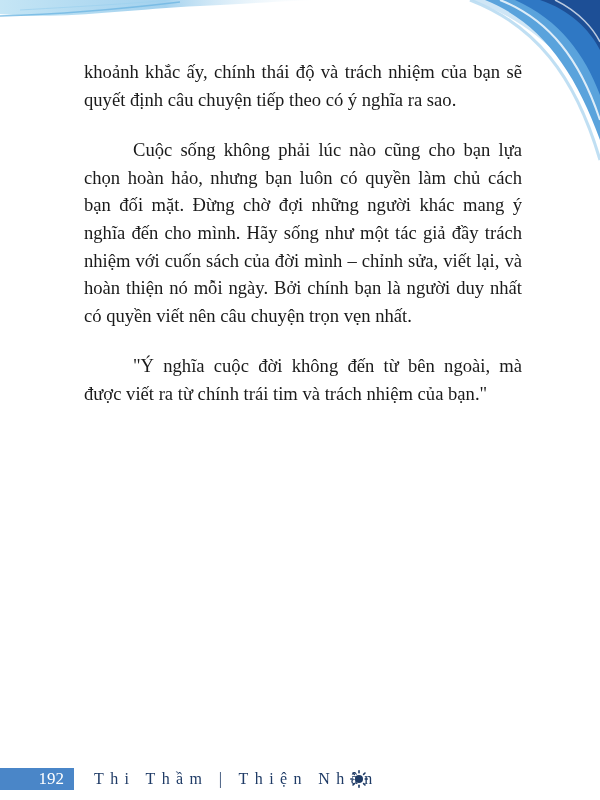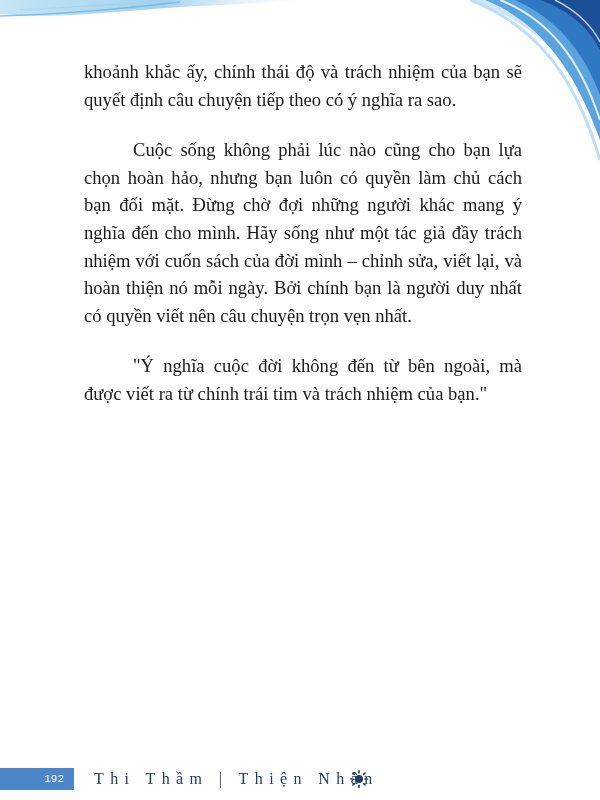--- a/index.html
+++ b/index.html
@@ -51,26 +51,25 @@
       height: 22px;
     }
     .page-num-bar {
       position: absolute;
       left: 0;
       top: 0;
       width: 74px;
       height: 22px;
       background: #4a86c8;
       color: #ffffff;
-      font-size: 11px;
+      font-size: 17px;
       line-height: 22px;
       text-align: right;
       padding-right: 0;
       box-sizing: border-box;
-      font-family: Liberation Mono, monospace;
     }
     .page-num-bar span {
       display: inline-block;
       padding-right: 10px;
     }
     .footer-title {
       position: absolute;
       left: 94px;
       top: 0;
       height: 22px;

